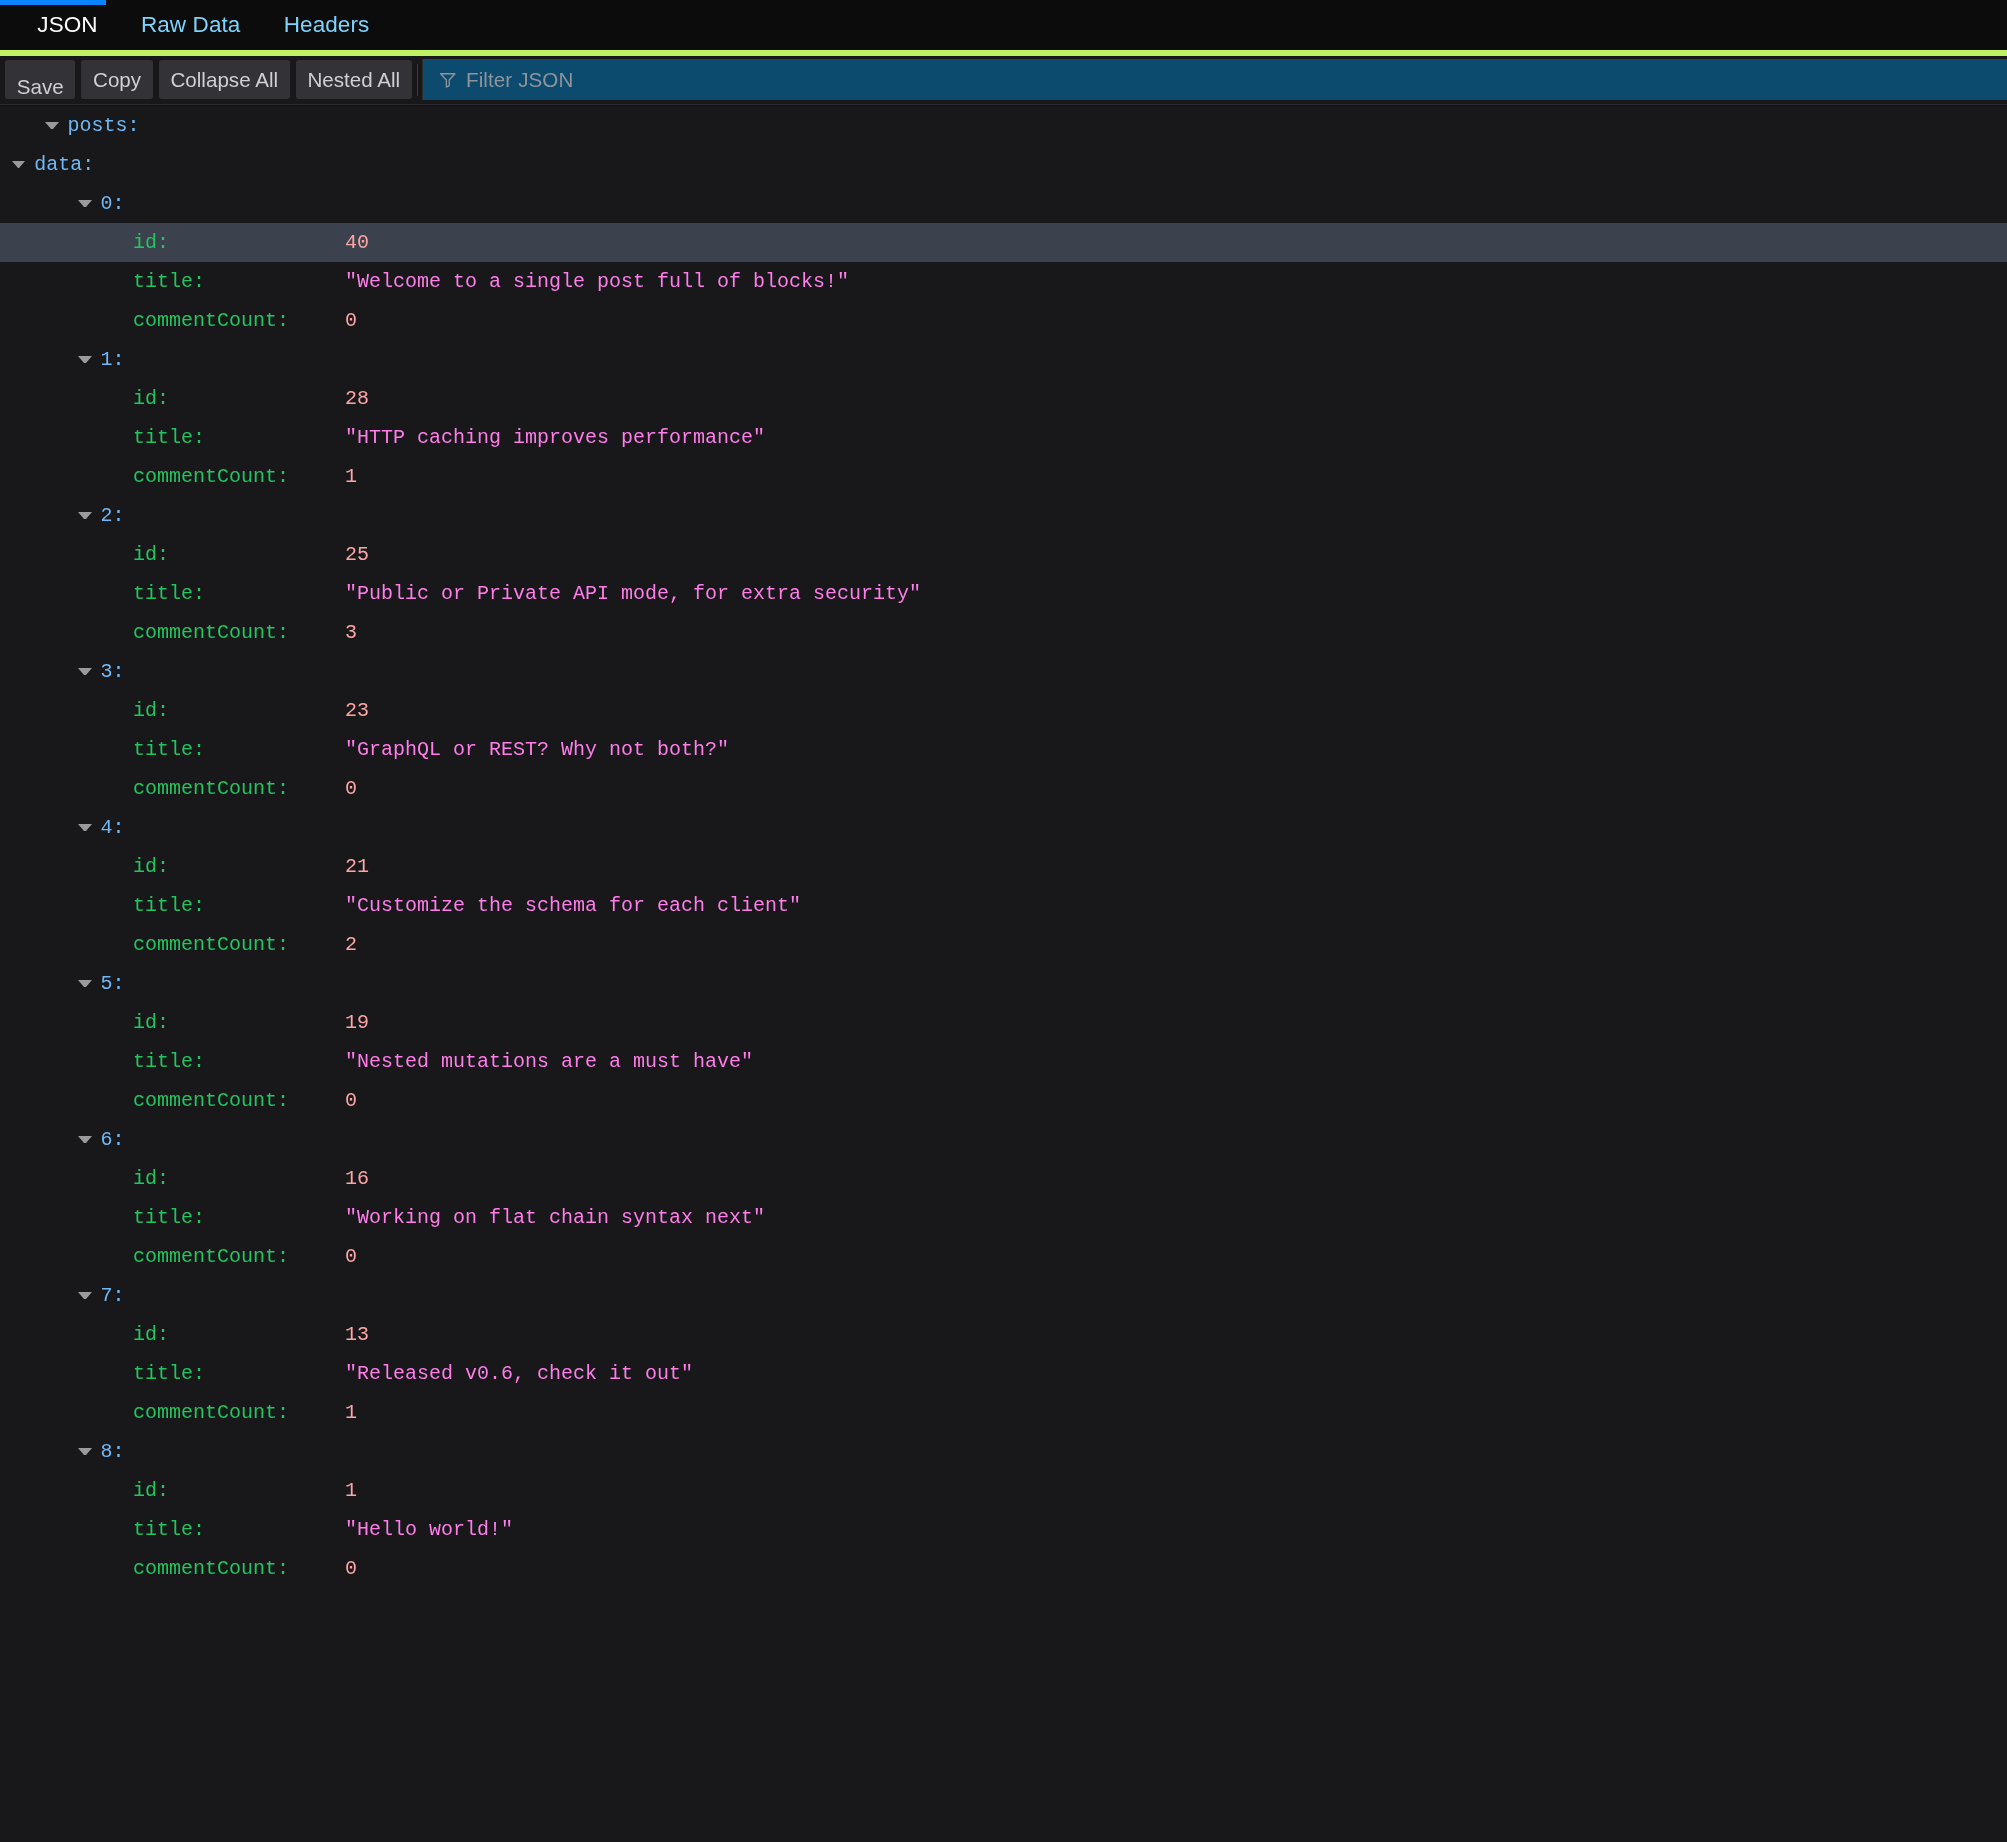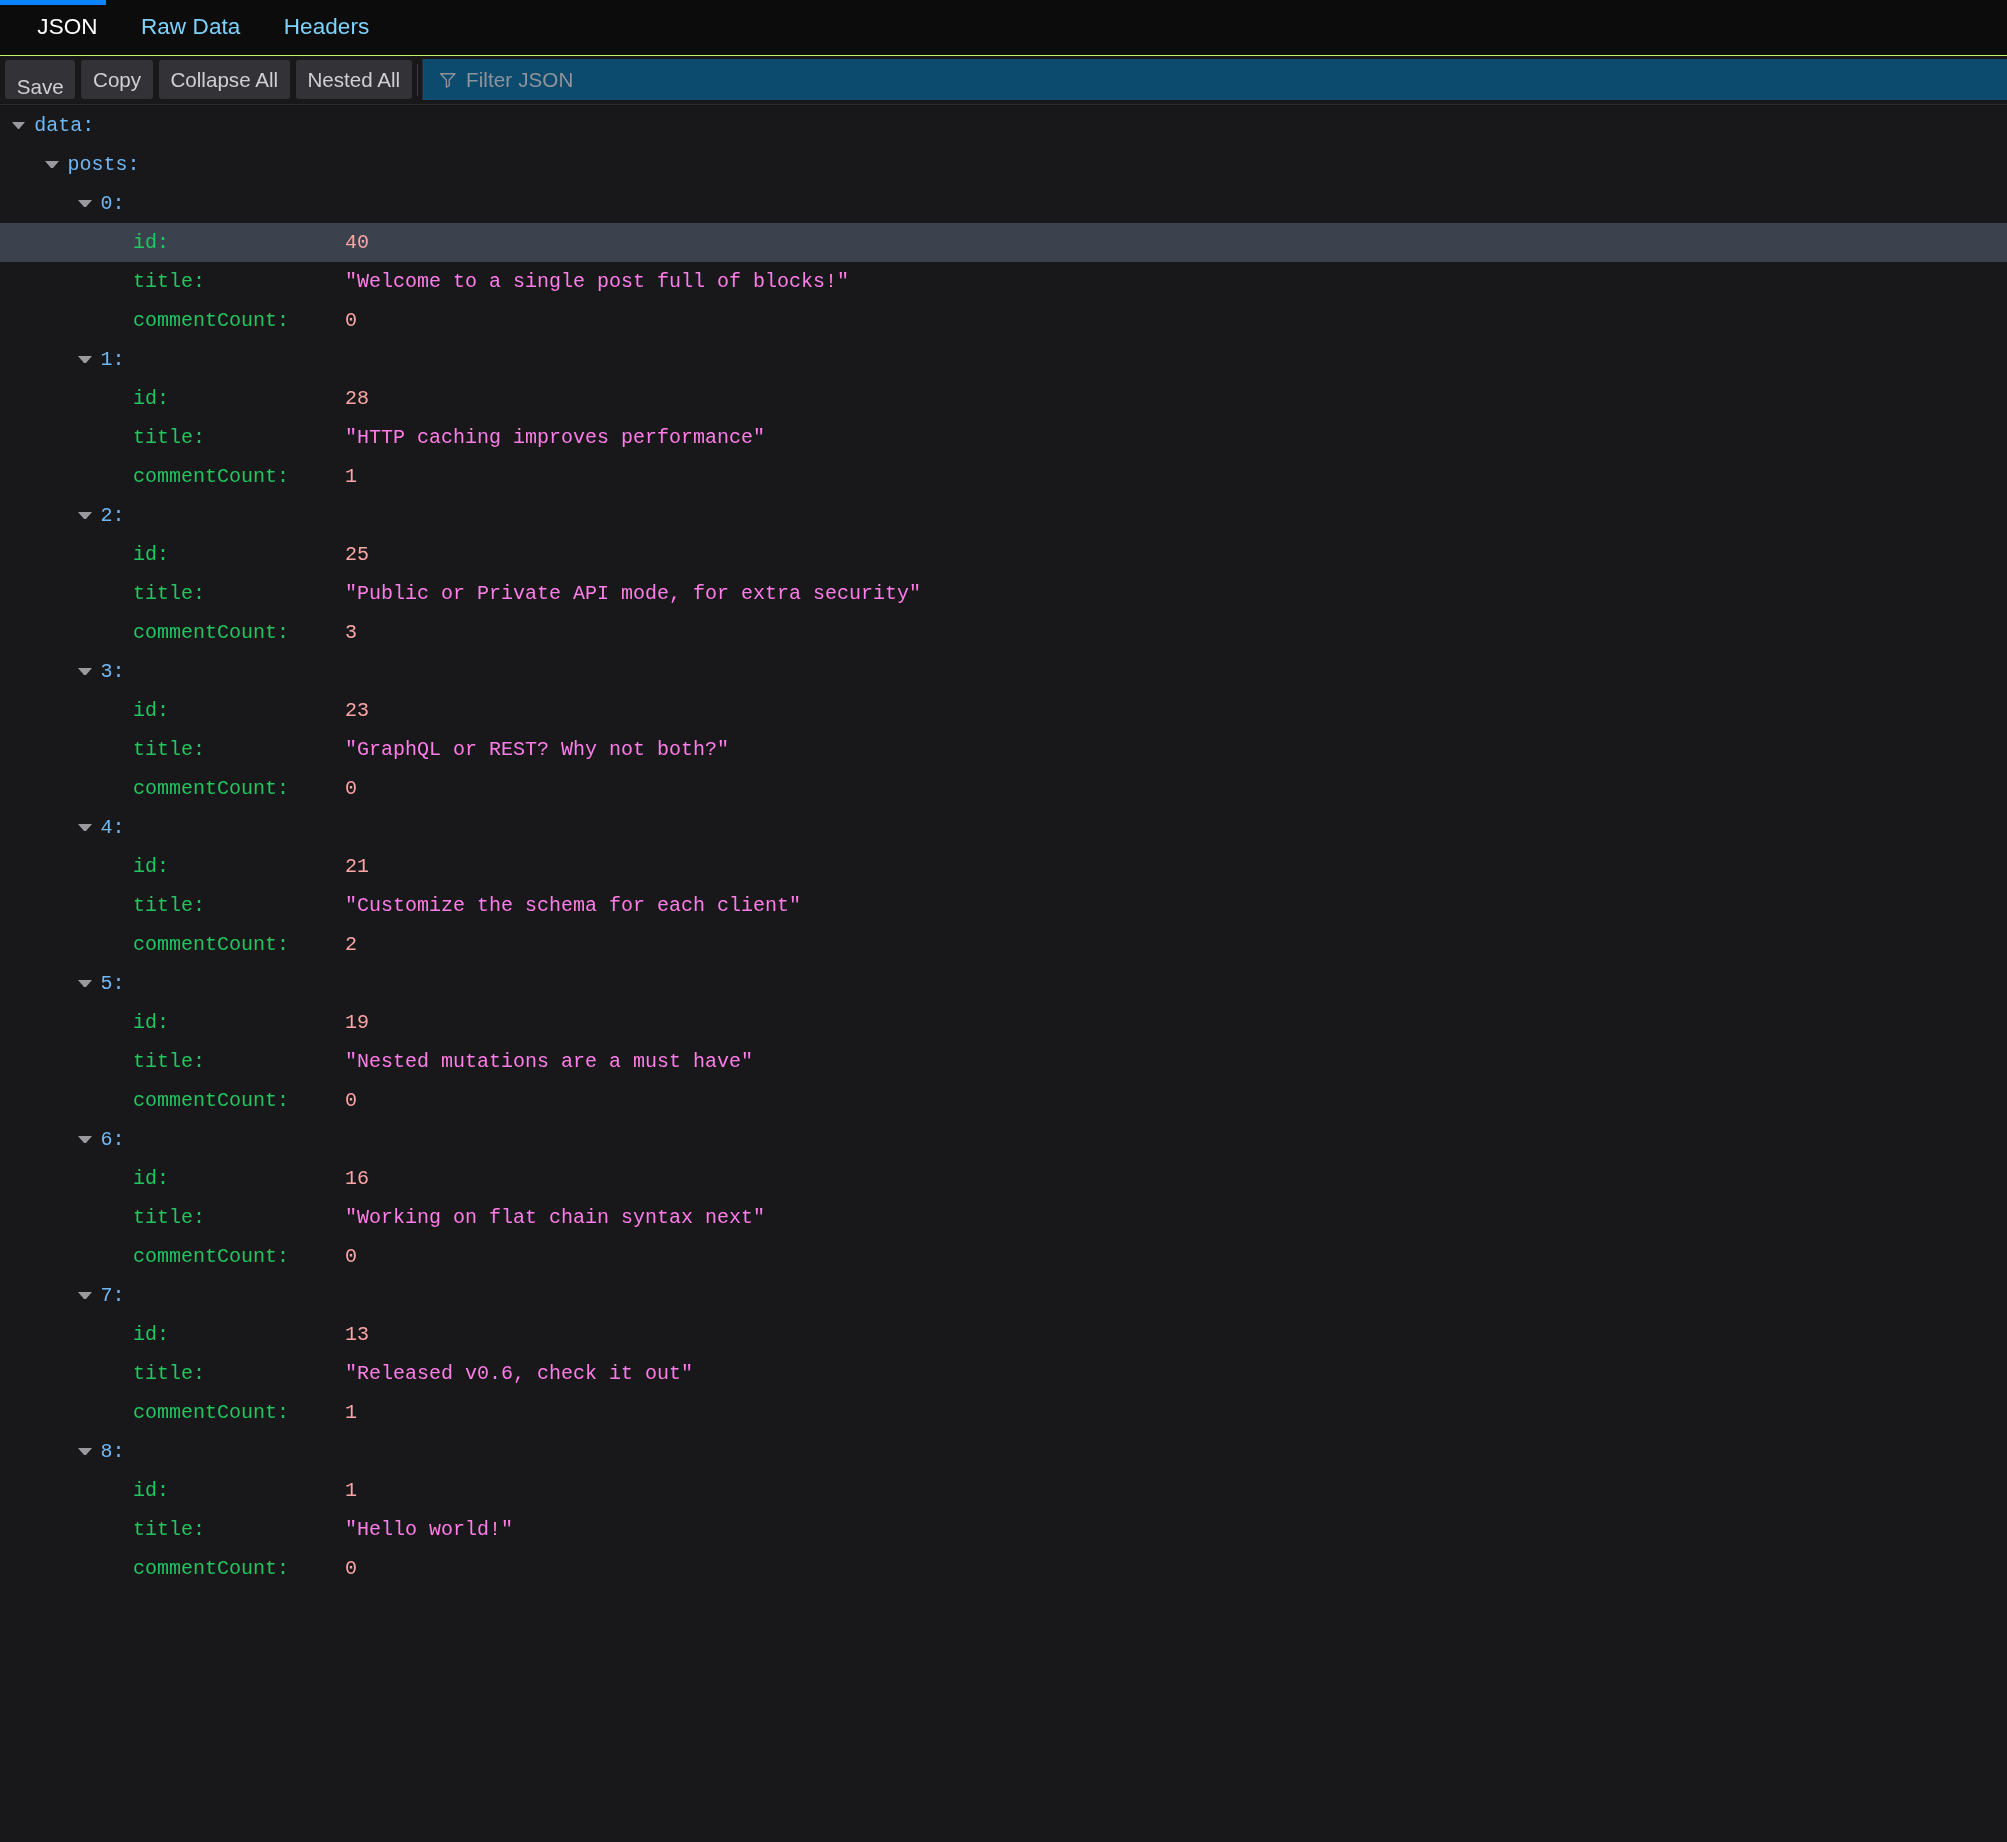--- a/index.html
+++ b/index.html
@@ -27,21 +27,21 @@
   }
 
   
   .tabbar {
     position: relative;
     height: 56px;
     background: #0c0c0d;
     display: flex;
     align-items: center;
     padding-left: 15.7px;
-    border-bottom: 1px solid #bef264;
+    border-bottom: 6px solid #bef264;
   }
   .tab {
     font-size: 22.5px;
     line-height: 1;
     padding: 0 21.6px;
     color: #7dd3fc;
     height: 56px;
     display: flex;
     align-items: center;
     cursor: pointer;
@@ -197,30 +197,30 @@
   <div class="filter-wrap">
     <svg class="filter-icon" viewBox="0 0 16 16">
       <path d="M1.5 2.5h13L9.3 8.2v5.1l-2.6 1.3V8.2z" fill="none" stroke="#8f949b" stroke-width="1.2" stroke-linejoin="round"></path>
     </svg>
     <span class="filter-text">Filter JSON</span>
   </div>
 </div>
 
 <div class="json-panel">
 
+  <div class="row lvl1">
+    <span class="twisty"></span>
+    <span class="key">posts:</span>
+  </div>
+
   <div class="row lvl0">
     <span class="twisty"></span>
     <span class="key">data:</span>
   </div>
 
-  <div class="row lvl1">
-    <span class="twisty"></span>
-    <span class="key">posts:</span>
-  </div>
-
   <div class="row lvl2">
     <span class="twisty"></span>
     <span class="key-idx">0:</span>
   </div>
   <div class="row lvl3 selected">
     <span class="leaf-label">id:</span>
     <span class="val-num">40</span>
   </div>
   <div class="row lvl3">
     <span class="leaf-label">title:</span>

